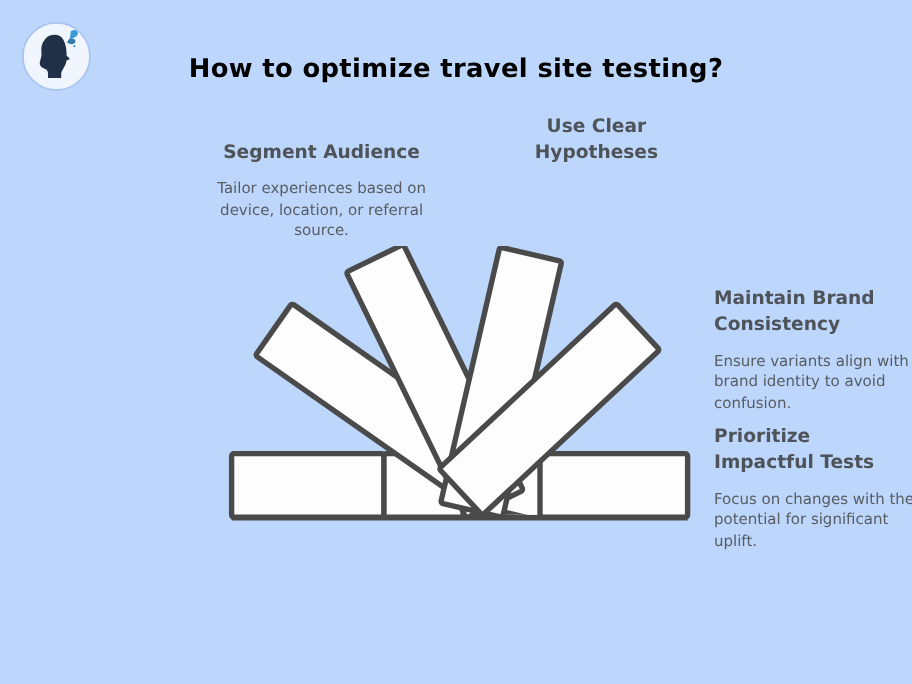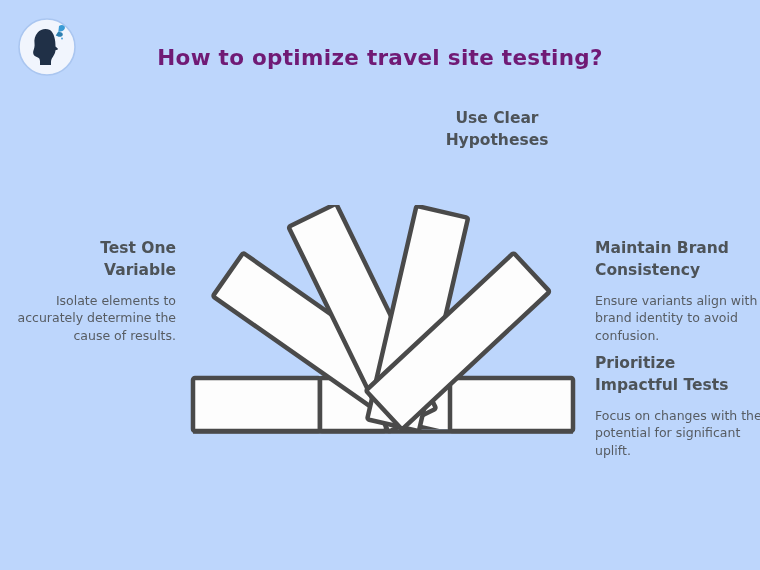--- a/index.html
+++ b/index.html
@@ -11,40 +11,40 @@
     font-family:"DejaVu Sans", sans-serif;
   }
   .logo-badge{
     position:absolute;left:17px;top:17px;width:60px;height:60px;
   }
   .page-title{
     position:absolute;left:0;top:45px;width:760px;
     text-align:center;
     font-size:21.5px;font-weight:bold;
     letter-spacing:.3px;
-    color:#701a75;
+    color:#000000;
   }
   .section{position:absolute;}
   .section h2{
     margin:0 0 10px 0;
     font-size:15.5px;font-weight:bold;line-height:1.45;
     color:#4d5358;
     white-space:pre-line;
   }
   .section p{
     margin:0;
     font-size:12.5px;line-height:1.4;
     color:#575c62;
   }
   .align-center{text-align:center;}
   .align-right{text-align:right;}
   .align-left{text-align:left;}
 
   .sec-segment{left:161px;top:116px;width:214px;}
-  .sec-hypotheses{left:397px;top:107px;width:200px;}
+  .sec-hypotheses{left:397px;top:94px;width:200px;}
   .sec-testone{left:16px;top:237px;width:160px;}
   .sec-traffic{left:0px;top:347px;width:176px;}
   .sec-brand{left:595px;top:237px;width:168px;}
   .sec-impactful{left:595px;top:352px;width:168px;}
 
   .illustration{
     position:absolute;left:185px;top:205px;width:392px;height:236px;
   }
 </style>
 </head>
@@ -67,31 +67,30 @@
                l1.7 -0.5 c0.8 -0.3 0.9 -1 0.3 -1.6
                l-2 -1.7 c0.1 -6.5 -1.3 -13.5 -5.5 -16.5 z" fill="#203047"></path>
       <path d="M42 9 c2.6 -1.9 5.6 -1 5.9 1.3 c0.3 2.1 -1.6 3.9 -4.3 4.3 l-2.3 0.4 z" fill="#3a9bd5"></path>
       <path d="M41 15 c2.9 -0.5 5.2 0.7 4.8 2.7 c-0.4 1.9 -2.9 2.7 -5.2 1.6 l-1.9 -0.9 z" fill="#2d7fb0"></path>
       <circle cx="45" cy="21.5" r="0.9" fill="#3a9bd5"></circle>
     </svg>
   </div>
 
   <div class="page-title">How to optimize travel site testing?</div>
 
+  <div class="section sec-segment align-center">
+    <h2>Segment Audience</h2>
+    <p>Tailor experiences based on device, location, or referral source.</p>
+  </div>
 
   <div class="section sec-hypotheses align-center">
     <h2>Use Clear
 Hypotheses</h2>
   </div>
 
-  <div class="section sec-testone align-right">
-    <h2>Test One
-Variable</h2>
-    <p>Isolate elements to accurately determine the cause of results.</p>
-  </div>
 
 
   <div class="section sec-brand align-left">
     <h2>Maintain Brand
 Consistency</h2>
     <p>Ensure variants align with brand identity to avoid confusion.</p>
   </div>
 
   <div class="section sec-impactful align-left">
     <h2>Prioritize

